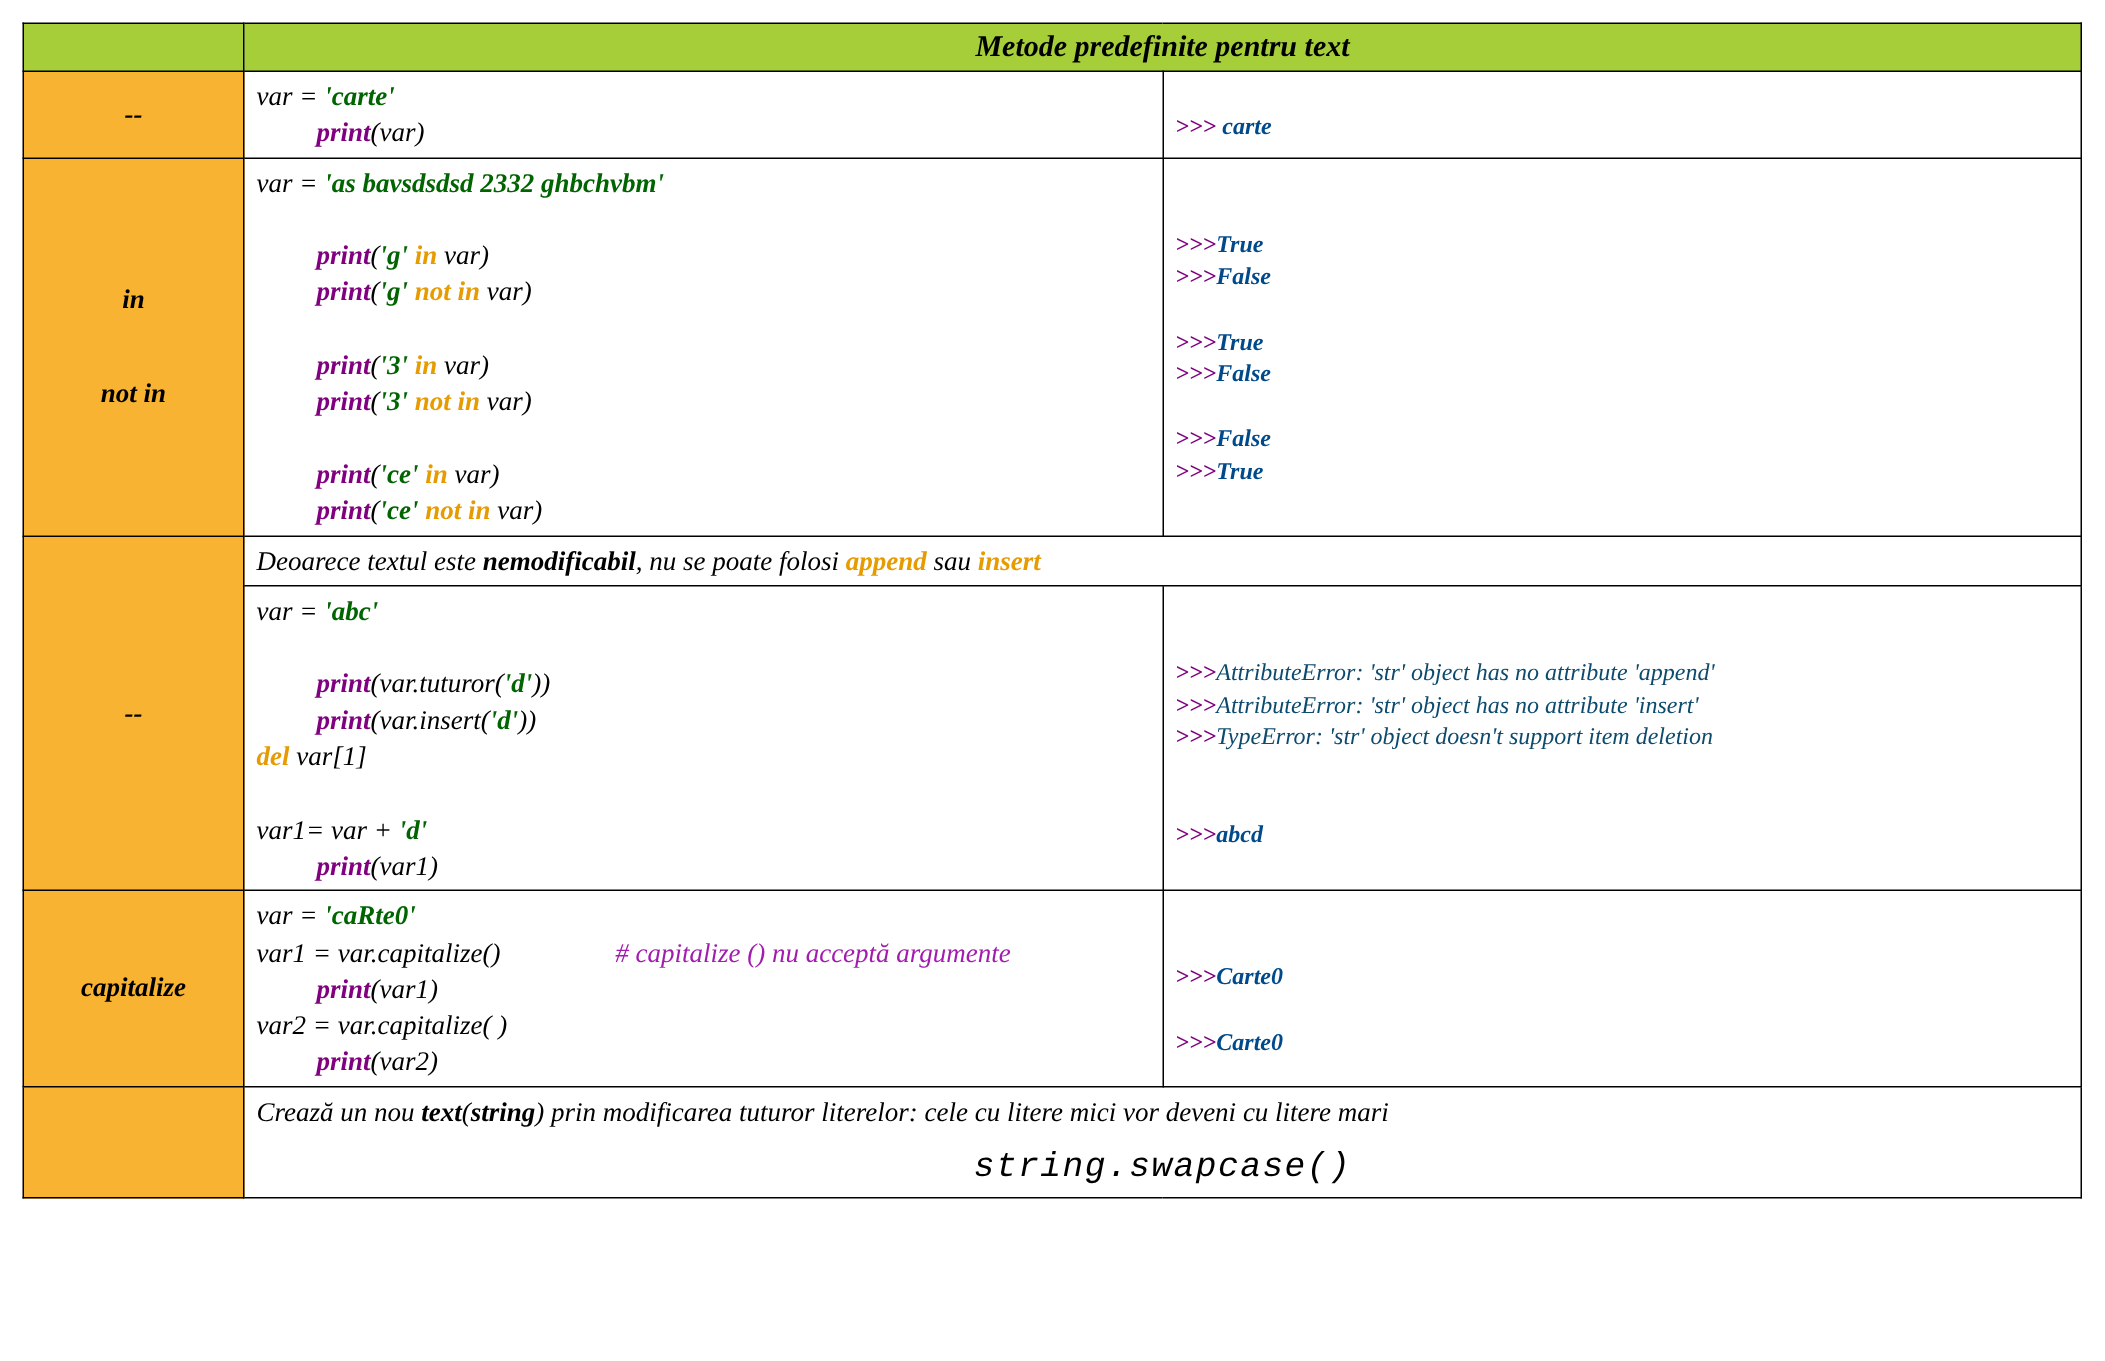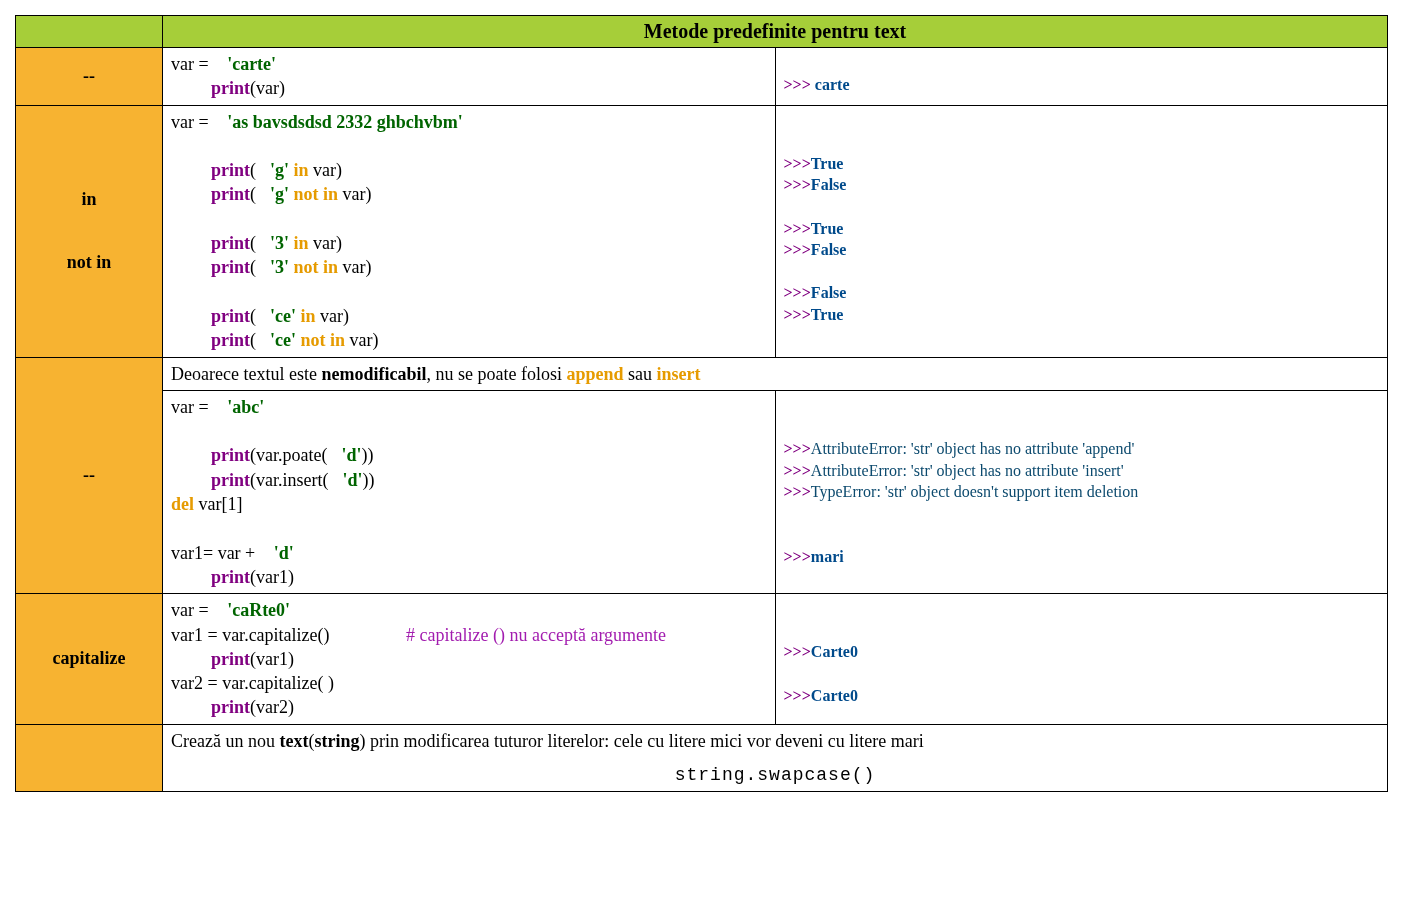--- a/index.html
+++ b/index.html
@@ -12,20 +12,21 @@
   }
   table {
     border-collapse: collapse;
     width: 100%;
     table-layout: fixed;
   }
   td {
     border: 1px solid #000;
     padding: 4px 8px;
     vertical-align: top;
+    font-style: italic;
   }
   td.hdr-left {
     background: #a6ce39;
     width: 130px;
   }
   td.hdr-right {
     background: #a6ce39;
     text-align: center;
     font-weight: bold;
     font-size: 20px;
@@ -33,21 +34,21 @@
   td.label {
     background: #f7b331;
     text-align: center;
     vertical-align: middle;
     font-weight: bold;
     width: 130px;
   }
   td.code { font-size: 18px; line-height: 1.35; }
   td.out  { font-size: 16px; line-height: 1.35; }
   .kw     { color: #800080; font-weight: bold; margin-left: 40px; }          
-  .str    { color: #006400; font-weight: bold; margin-left: 14px; }          
+  .str    { color: #006400; font-weight: bold; }          
   .op     { color: #e69b00; font-weight: bold; }          
   .prompt { color: #800080; font-weight: bold; }          
   .res    { color: #004a8b; font-weight: bold; }          
   .err    { color: #0c4a6e; }
   .cmt    { color: #a21caf; }
   .mono   { font-family: "Liberation Mono","Courier New",monospace; letter-spacing: 1px; }
   .center { text-align: center; }
   .bold   { font-weight: bold; margin-top: 16px; }
 </style>
 </head>
@@ -106,34 +107,34 @@
   <tr>
     <td class="label" rowspan="2">--</td>
     <td class="code" colspan="2">
       <span>Deoarece textul este </span><span class="bold">nemodificabil</span><span>, nu se poate folosi </span><span class="op">append</span><span> sau </span><span class="op">insert</span>
     </td>
   </tr>
   <tr>
     <td class="code">
       <span>var = </span><span class="str">'abc'</span><br>
       <br>
-      <span class="kw">print</span><span>(var.poate(</span><span class="str">'d'</span><span>))</span><br>
+      <span class="kw">print</span><span>(var.tuturor(</span><span class="str">'d'</span><span>))</span><br>
       <span class="kw">print</span><span>(var.insert(</span><span class="str">'d'</span><span>))</span><br>
       <span class="op">del</span><span> var[1]</span><br>
       <br>
       <span>var1= var + </span><span class="str">'d'</span><br>
       <span class="kw">print</span><span>(var1)</span>
     </td>
     <td class="out">
       <br><br>
       <span class="prompt">&gt;&gt;&gt;</span><span class="err">AttributeError: 'str' object has no attribute 'append'</span><br>
       <span class="prompt">&gt;&gt;&gt;</span><span class="err">AttributeError: 'str' object has no attribute 'insert'</span><br>
       <span class="prompt">&gt;&gt;&gt;</span><span class="err">TypeError: 'str' object doesn't support item deletion</span><br>
       <br><br>
-      <span class="prompt">&gt;&gt;&gt;</span><span class="res">mari</span>
+      <span class="prompt">&gt;&gt;&gt;</span><span class="res">abcd</span>
     </td>
   </tr>
 
   <tr>
     <td class="label">capitalize</td>
     <td class="code" style="width:690px">
       <span>var = </span><span class="str">'caRte0'</span><br>
       <span>var1 = var.capitalize()</span>&nbsp;&nbsp;&nbsp;&nbsp;&nbsp;&nbsp;&nbsp;&nbsp;&nbsp;&nbsp;&nbsp;&nbsp;&nbsp;&nbsp;&nbsp;&nbsp;&nbsp;<span class="cmt"># capitalize () nu acceptă argumente</span><br>
       <span class="kw">print</span><span>(var1)</span><br>
       <span>var2 = var.capitalize(   )</span><br>
@@ -144,17 +145,17 @@
       <span class="prompt">&gt;&gt;&gt;</span><span class="res">Carte0</span><br>
       <br>
       <span class="prompt">&gt;&gt;&gt;</span><span class="res">Carte0</span>
     </td>
   </tr>
 
   <tr>
     <td class="label"></td>
     <td class="code" colspan="2">
       <span>Crează un nou </span><span class="bold">text</span><span>(</span><span class="bold">string</span><span>) prin modificarea tuturor literelor: cele cu litere mici vor deveni cu litere mari</span>
-      <div class="center mono" style="margin-top:10px;font-size:18px">string.swapcase()</div>
+      <div class="center mono" style="margin-top:10px;font-size:23px">string.swapcase()</div>
     </td>
   </tr>
 </tbody>
   </table>
 
 </body></html>

